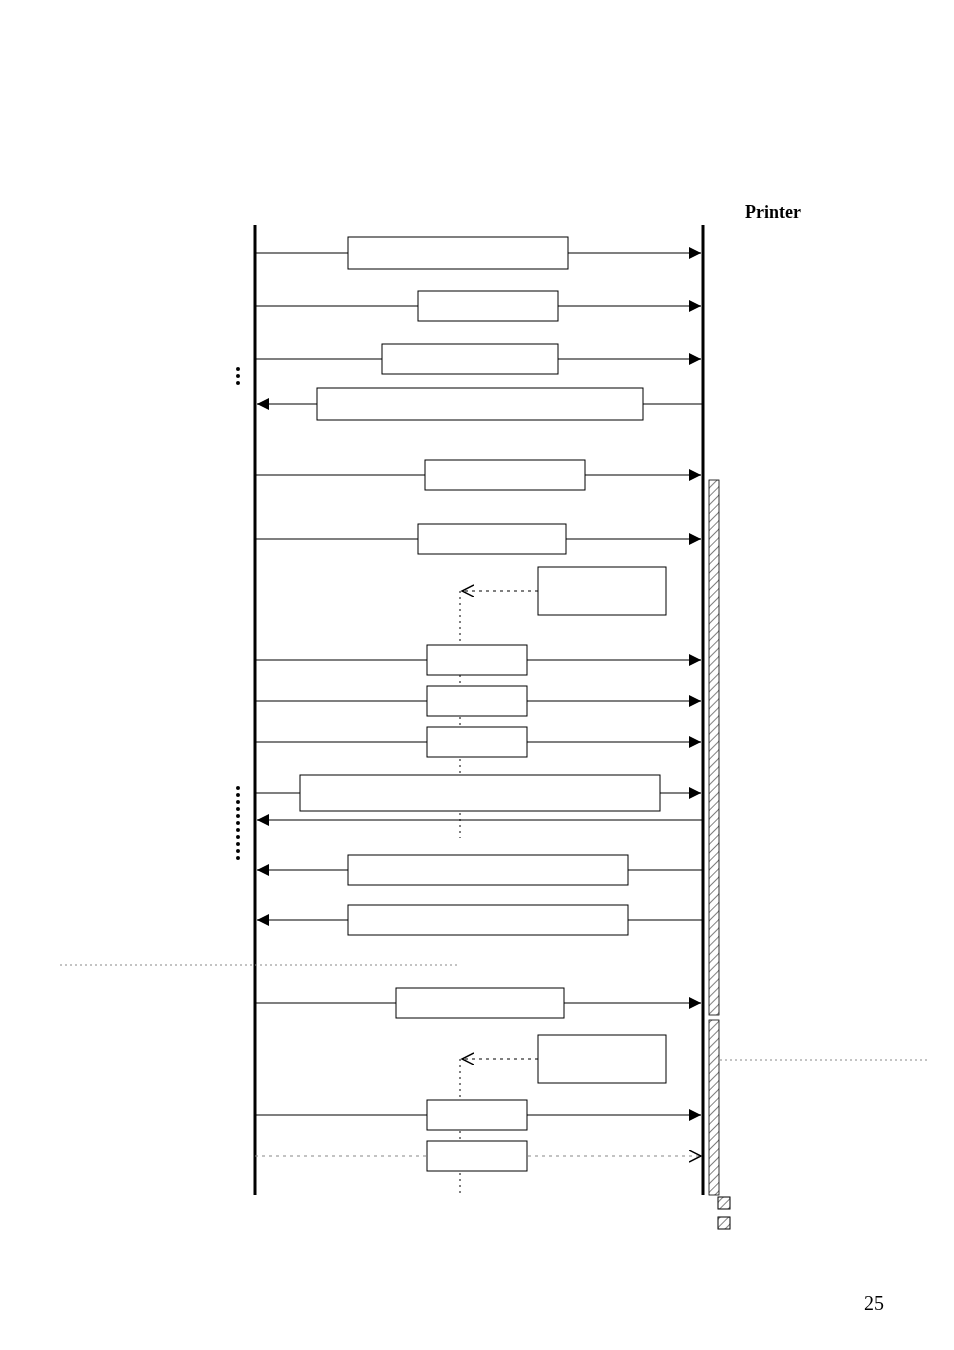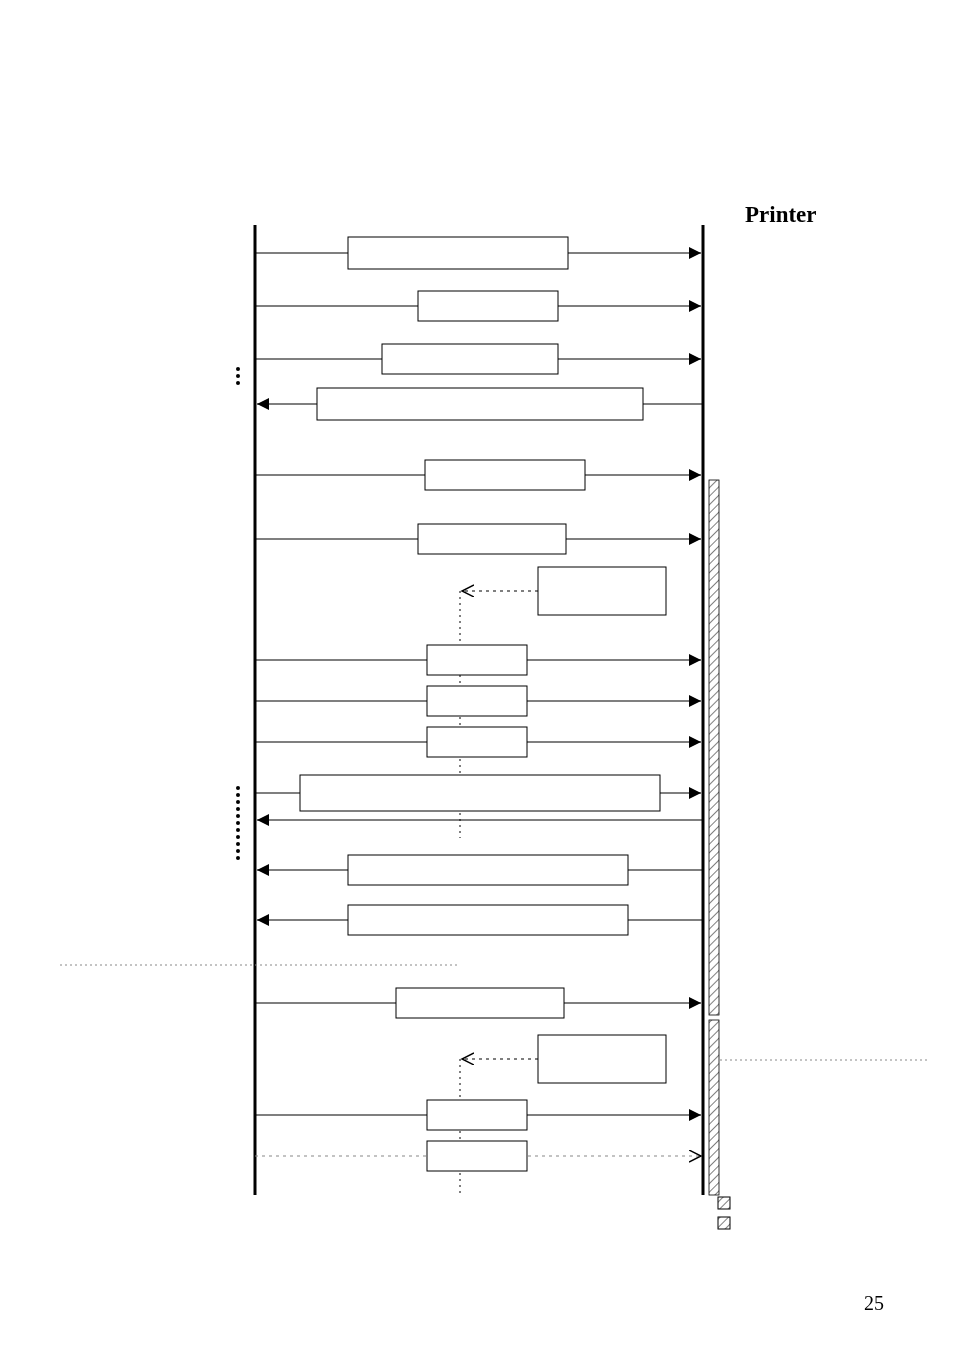--- a/index.html
+++ b/index.html
@@ -1,20 +1,20 @@
 <!DOCTYPE html>
 <html><head>
 <meta charset="utf-8">
 <style>
   html,body{margin:0;padding:0;background:#fff;font-family:"Times New Roman",serif;color:#000}
   .page{width:954px;height:1350px;position:relative}
   .logo{position:absolute;left:70px;top:28px}
   .logo .word{font-family:Arial,Helvetica,sans-serif;font-weight:900;font-size:44px;color:#003a8c;letter-spacing:-3px;font-style:italic}
   .logo .tag{font-family:Arial,Helvetica,sans-serif;font-size:16px;color:#003a8c;text-align:center;margin-top:-8px;font-style:italic;letter-spacing:1px}
-  .actor-label{position:absolute;font-size:23px;font-weight:bold}
+  .actor-label{position:absolute;font-size:18px;font-weight:bold}
   .pagenum{position:absolute;right:70px;bottom:35px;font-size:20px}
 </style>
 </head>
 <body>
 
 <div class="page">
 
 
   <div class="actor-label" style="left:745px;top:202px">Printer</div>
 

